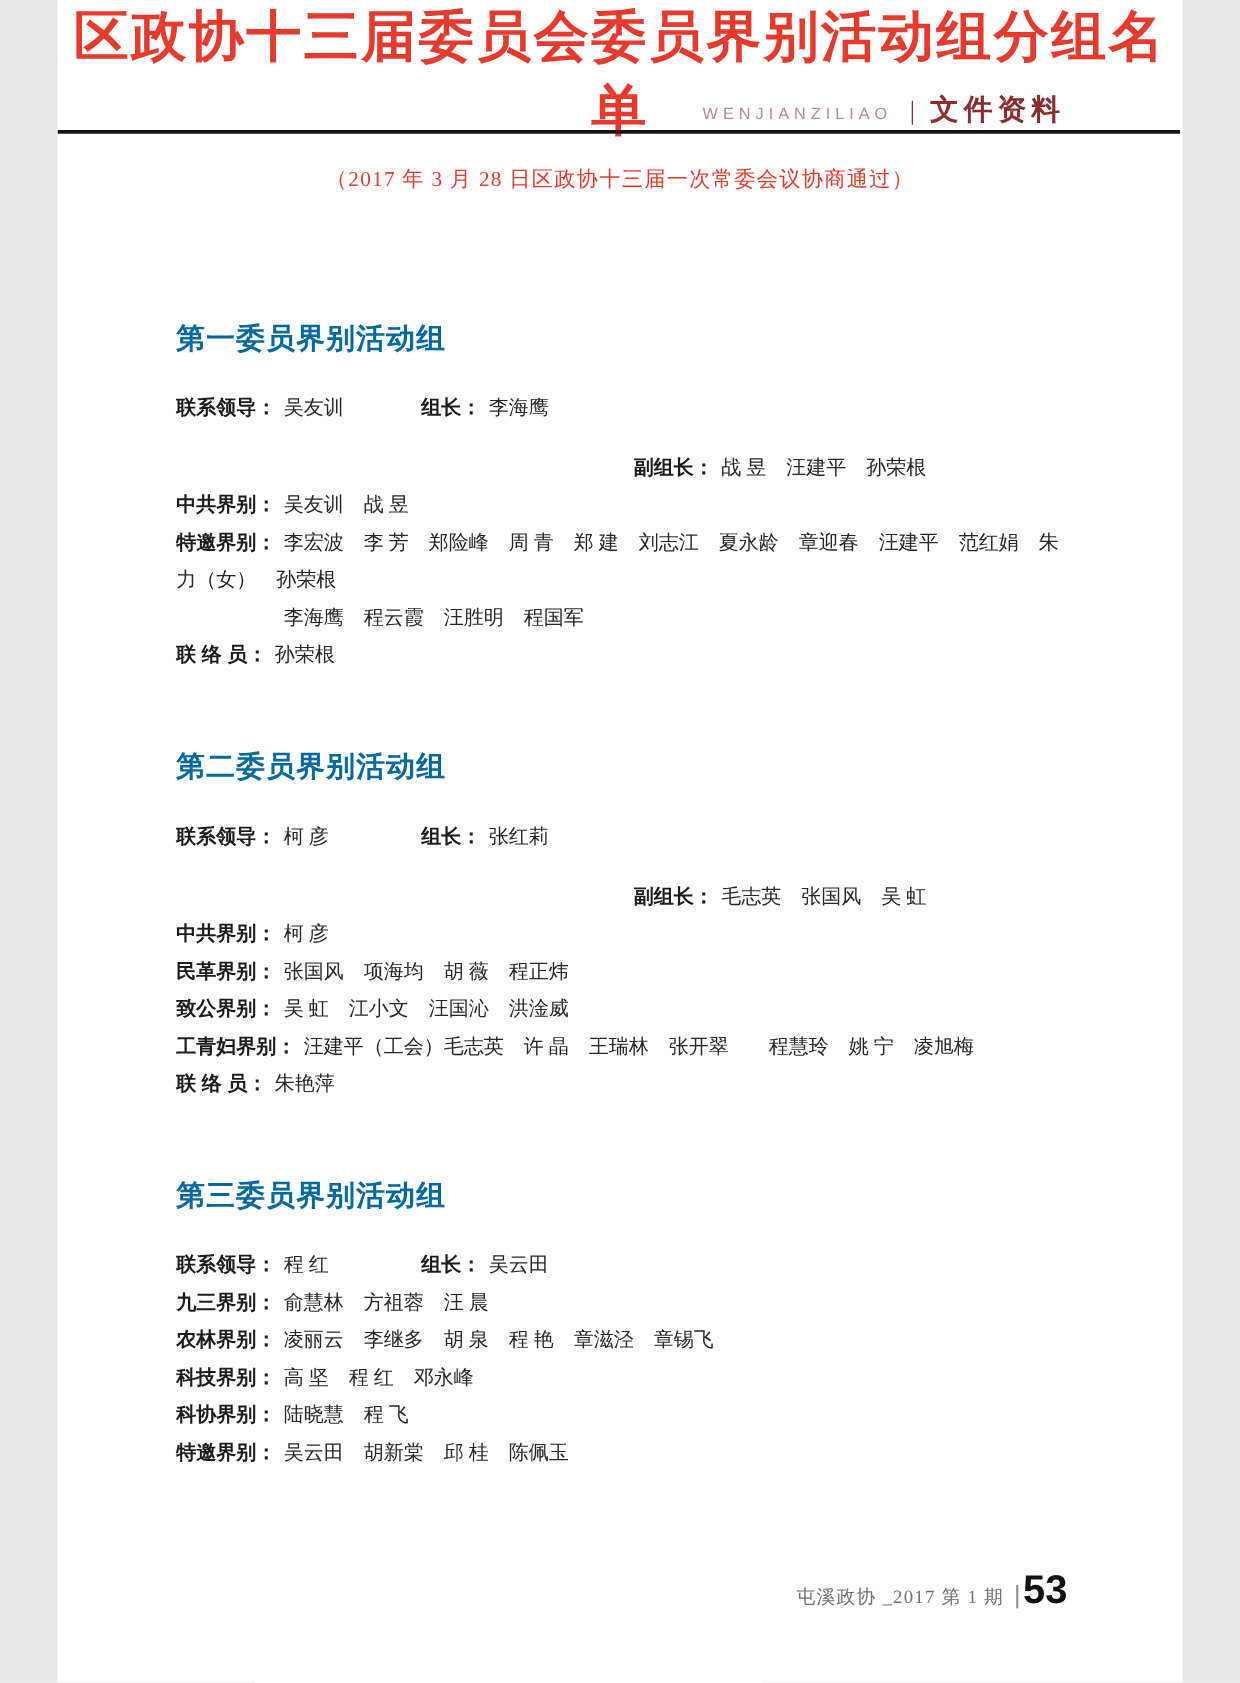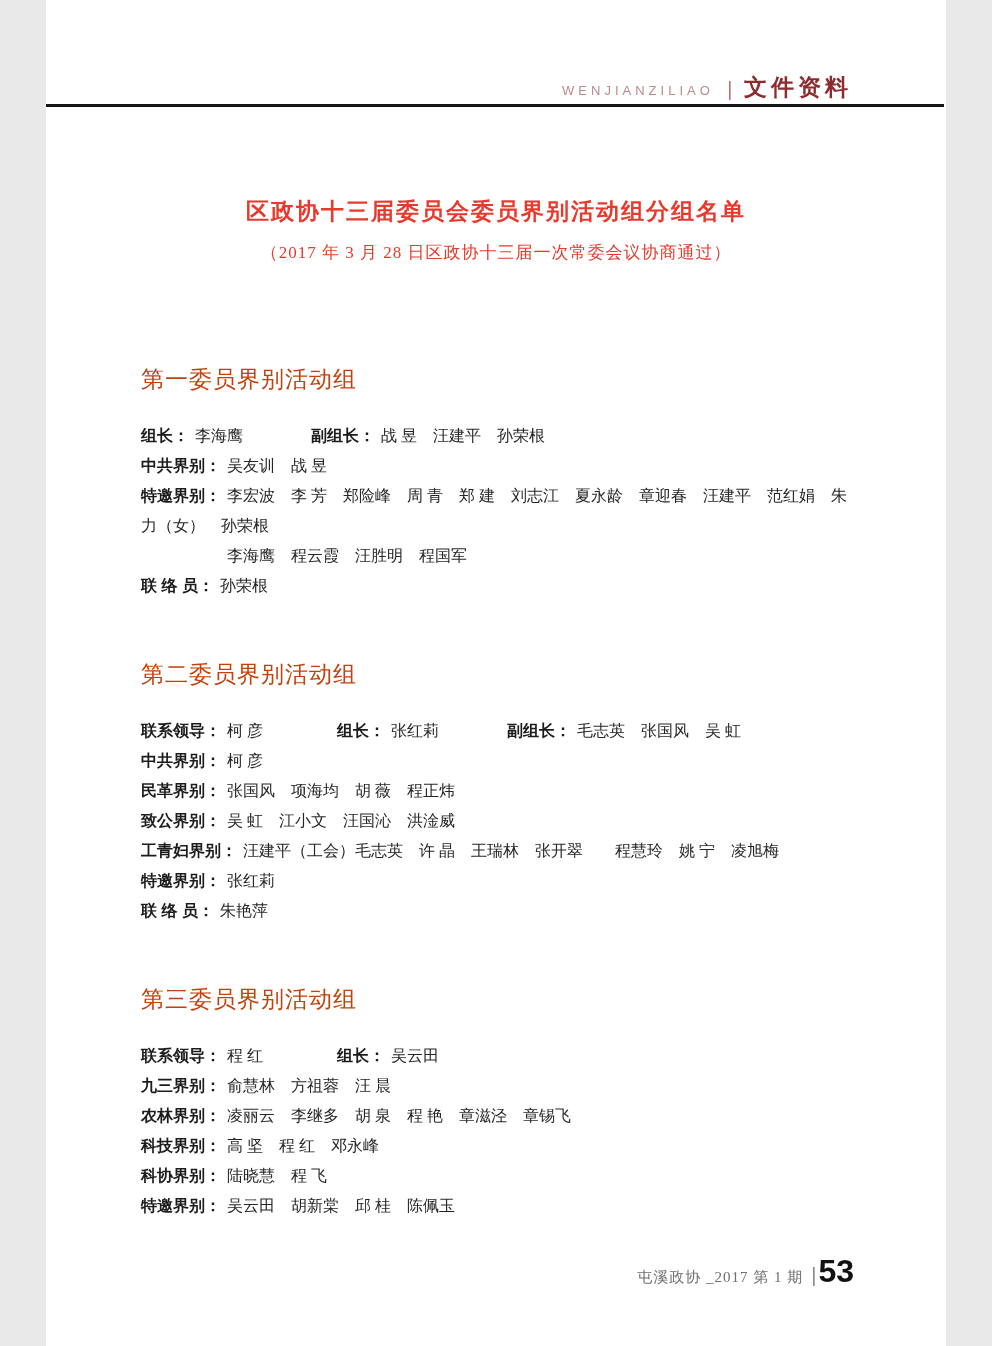--- a/index.html
+++ b/index.html
@@ -37,60 +37,59 @@
   }
   .head-rule{
     position:absolute;
     top:104px;left:0;
     width:898px;height:3px;
     background:#141414;
   }
   
   .title{
     margin:0;
-    padding-top:196px;
     text-align:center;
     font-family:"Liberation Sans",sans-serif;
     font-weight:700;
-    font-size:23px;
+    font-size:44px;
     letter-spacing:2px;
     color:#e73a2d;
   }
   .subtitle{
     margin:14px 0 0 0;
     text-align:center;
     font-family:"Liberation Serif","DejaVu Serif",serif;
     font-size:17px;
     letter-spacing:1px;
     color:#e73a2d;
   }
   
   .content{
     margin:0 92px 0 95px;
   }
   .group{margin:0;}
   .group-heading{
     margin:0 0 26px 0;
     font-family:"Liberation Sans",sans-serif;
-    font-weight:400;
+    font-weight:700;
     font-size:23px;
     letter-spacing:1px;
-    color:#c2410c;
+    color:#0369a1;
   }
   .group-1{margin-top:100px;}
   .group-2,.group-3{margin-top:58px;}
   .leader-row,.row{
     line-height:30px;
     font-size:16px;
     white-space:pre-wrap;
   }
   .leader-row{display:flex;}
   .leader-row .col1{width:196px;flex:none;}
   .leader-row .col2{width:170px;flex:none;}
-  .leader-row .col3{flex:1;}
+  .leader-row .col3{flex:1;margin-top:48px;}
   .lbl{
     font-family:"Liberation Sans",sans-serif;
     font-weight:700;
     color:#1c1c1c;
     margin-right:6px;
   }
   .val{
     font-family:"Liberation Serif","DejaVu Serif",serif;
     color:#262626;
   }
@@ -137,40 +136,40 @@
   <div class="head-rule"></div>
 
   <h1 class="title">区政协十三届委员会委员界别活动组分组名单</h1>
   <p class="subtitle">（2017 年 3 月 28 日区政协十三届一次常委会议协商通过）</p>
 
   <div class="content">
 
     <section class="group group-1">
       <h2 class="group-heading">第一委员界别活动组</h2>
       <div class="leader-row">
+        <span class="col1"><span class="lbl">联系领导：</span><span class="val">吴友训</span></span>
         <span class="col2"><span class="lbl">组长：</span><span class="val">李海鹰</span></span>
         <span class="col3"><span class="lbl">副组长：</span><span class="val">战 昱　汪建平　孙荣根</span></span>
       </div>
       <div class="row"><span class="lbl">中共界别：</span><span class="val">吴友训　战 昱</span></div>
       <div class="row"><span class="lbl">特邀界别：</span><span class="val">李宏波　李 芳　郑险峰　周 青　郑 建　刘志江　夏永龄　章迎春　汪建平　范红娟　朱 力（女）　孙荣根</span><span class="val-cont">李海鹰　程云霞　汪胜明　程国军</span></div>
       <div class="row"><span class="lbl">联 络 员：</span><span class="val">孙荣根</span></div>
     </section>
 
     <section class="group group-2">
       <h2 class="group-heading">第二委员界别活动组</h2>
       <div class="leader-row">
         <span class="col1"><span class="lbl">联系领导：</span><span class="val">柯 彦</span></span>
         <span class="col2"><span class="lbl">组长：</span><span class="val">张红莉</span></span>
         <span class="col3"><span class="lbl">副组长：</span><span class="val">毛志英　张国风　吴 虹</span></span>
       </div>
       <div class="row"><span class="lbl">中共界别：</span><span class="val">柯 彦</span></div>
       <div class="row"><span class="lbl">民革界别：</span><span class="val">张国风　项海均　胡 薇　程正炜</span></div>
       <div class="row"><span class="lbl">致公界别：</span><span class="val">吴 虹　江小文　汪国沁　洪淦威</span></div>
       <div class="row"><span class="lbl">工青妇界别：</span><span class="val">汪建平（工会）毛志英　许 晶　王瑞林　张开翠　　程慧玲　姚 宁　凌旭梅</span></div>
-      <div class="row"><span class="lbl">特邀界别：</span><span class="val">张红莉</span></div>
       <div class="row"><span class="lbl">联 络 员：</span><span class="val">朱艳萍</span></div>
     </section>
 
     <section class="group group-3">
       <h2 class="group-heading">第三委员界别活动组</h2>
       <div class="leader-row">
         <span class="col1"><span class="lbl">联系领导：</span><span class="val">程 红</span></span>
         <span class="col2"><span class="lbl">组长：</span><span class="val">吴云田</span></span>
       </div>
       <div class="row"><span class="lbl">九三界别：</span><span class="val">俞慧林　方祖蓉　汪 晨</span></div>

